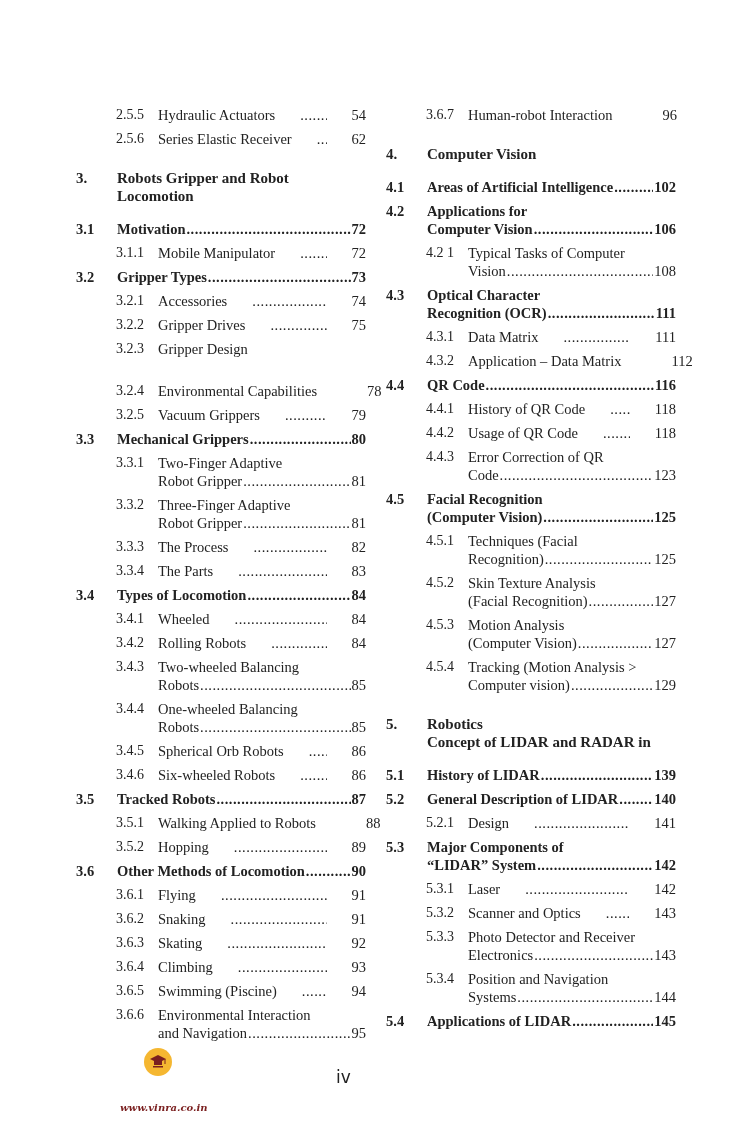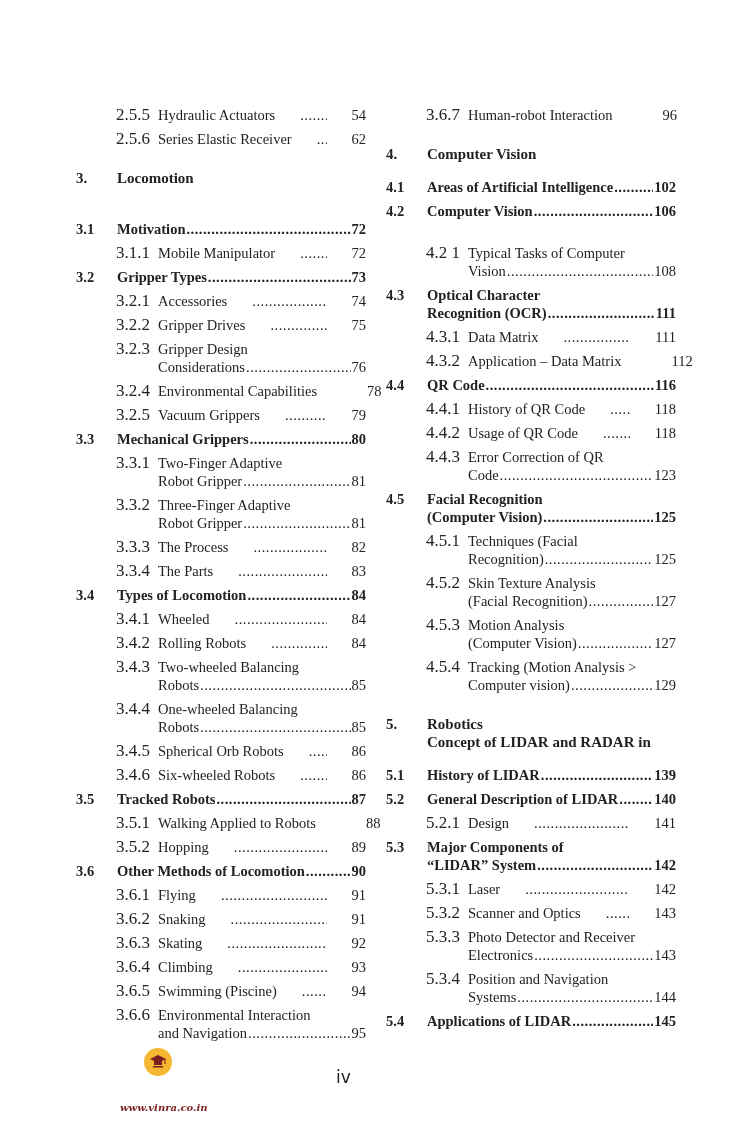--- a/index.html
+++ b/index.html
@@ -3,21 +3,21 @@
 <meta charset="utf-8">
 <style>
   html, body { margin:0; padding:0; background:#fff; }
   body { width:750px; height:1140px; position:relative; overflow:hidden;
          font-family:"Liberation Serif", "DejaVu Serif", serif; color:#222; }
   .col { position:absolute; top:0; }
   .col-left { left:76px; width:290px; }
   .col-right { left:386px; width:290px; }
   .entry { position:absolute; left:0; right:0; font-size:14.5px; line-height:18px; }
   .num { position:absolute; left:0; }
-  .sub .num { left:40px; font-size:17px;text-align:right; }
+  .sub .num { left:40px; font-size:14px;text-align:right; }
   .title { position:absolute; left:41px; right:0; }
   .sub .title { left:82px;gap:24px; }
   .line { display:flex; align-items:baseline; white-space:nowrap; }
   .line .t { flex:0 0 auto; }
   .line .dots { flex:1 1 auto; overflow:hidden; margin:0 1px; }
   .line .dots::before { content:"................................................................................................................................................"; letter-spacing:0.5px; }
   .line .pg { flex:0 0 auto; }
   .bold { font-weight:bold; }
   .chap { font-weight:bold; font-size:15px; }
   .footer-logo { position:absolute; left:144px; top:1048px; width:28px; height:28px; border-radius:50%;
@@ -43,20 +43,21 @@
     <div class="title line">
         <span class="t">Series Elastic Receiver</span>
         <span class="dots"></span>
         <span class="pg">62</span>
       </div>
   </div>
 
   <div class="entry chap" style="top:169px">
     <span class="num">3.</span>
     <div class="title">
+        <div>Robots Gripper and Robot</div>
         <div>Locomotion</div>
       </div>
   </div>
 
   <div class="entry bold" style="top:220px">
     <span class="num">3.1</span>
     <div class="title line">
         <span class="t">Motivation</span>
         <span class="dots"></span>
         <span class="pg">72</span>
@@ -91,25 +92,20 @@
     <div class="title line">
         <span class="t">Gripper Drives</span>
         <span class="dots"></span>
         <span class="pg">75</span>
       </div>
   </div>
   <div class="entry sub" style="top:340px">
     <span class="num">3.2.3</span>
     <div class="title">
         <div>Gripper Design</div>
-        <div class="line">
-          <span class="t">Considerations</span>
-          <span class="dots"></span>
-          <span class="pg">76</span>
-        </div>
       </div>
   </div>
   <div class="entry sub" style="top:382px">
     <span class="num">3.2.4</span>
     <div class="title line">
         <span class="t">Environmental Capabilities</span>
         <span class="dots"></span>
         <span class="pg">78</span>
       </div>
   </div>
@@ -333,20 +329,21 @@
     <span class="num">4.1</span>
     <div class="title line">
         <span class="t">Areas of Artificial Intelligence</span>
         <span class="dots"></span>
         <span class="pg">102</span>
       </div>
   </div>
   <div class="entry bold" style="top:202px">
     <span class="num">4.2</span>
     <div class="title">
+        <div>Applications for</div>
         <div class="line">
           <span class="t">Computer Vision</span>
           <span class="dots"></span>
           <span class="pg">106</span>
         </div>
       </div>
   </div>
   <div class="entry sub" style="top:244px">
     <span class="num">4.2 1</span>
     <div class="title">

